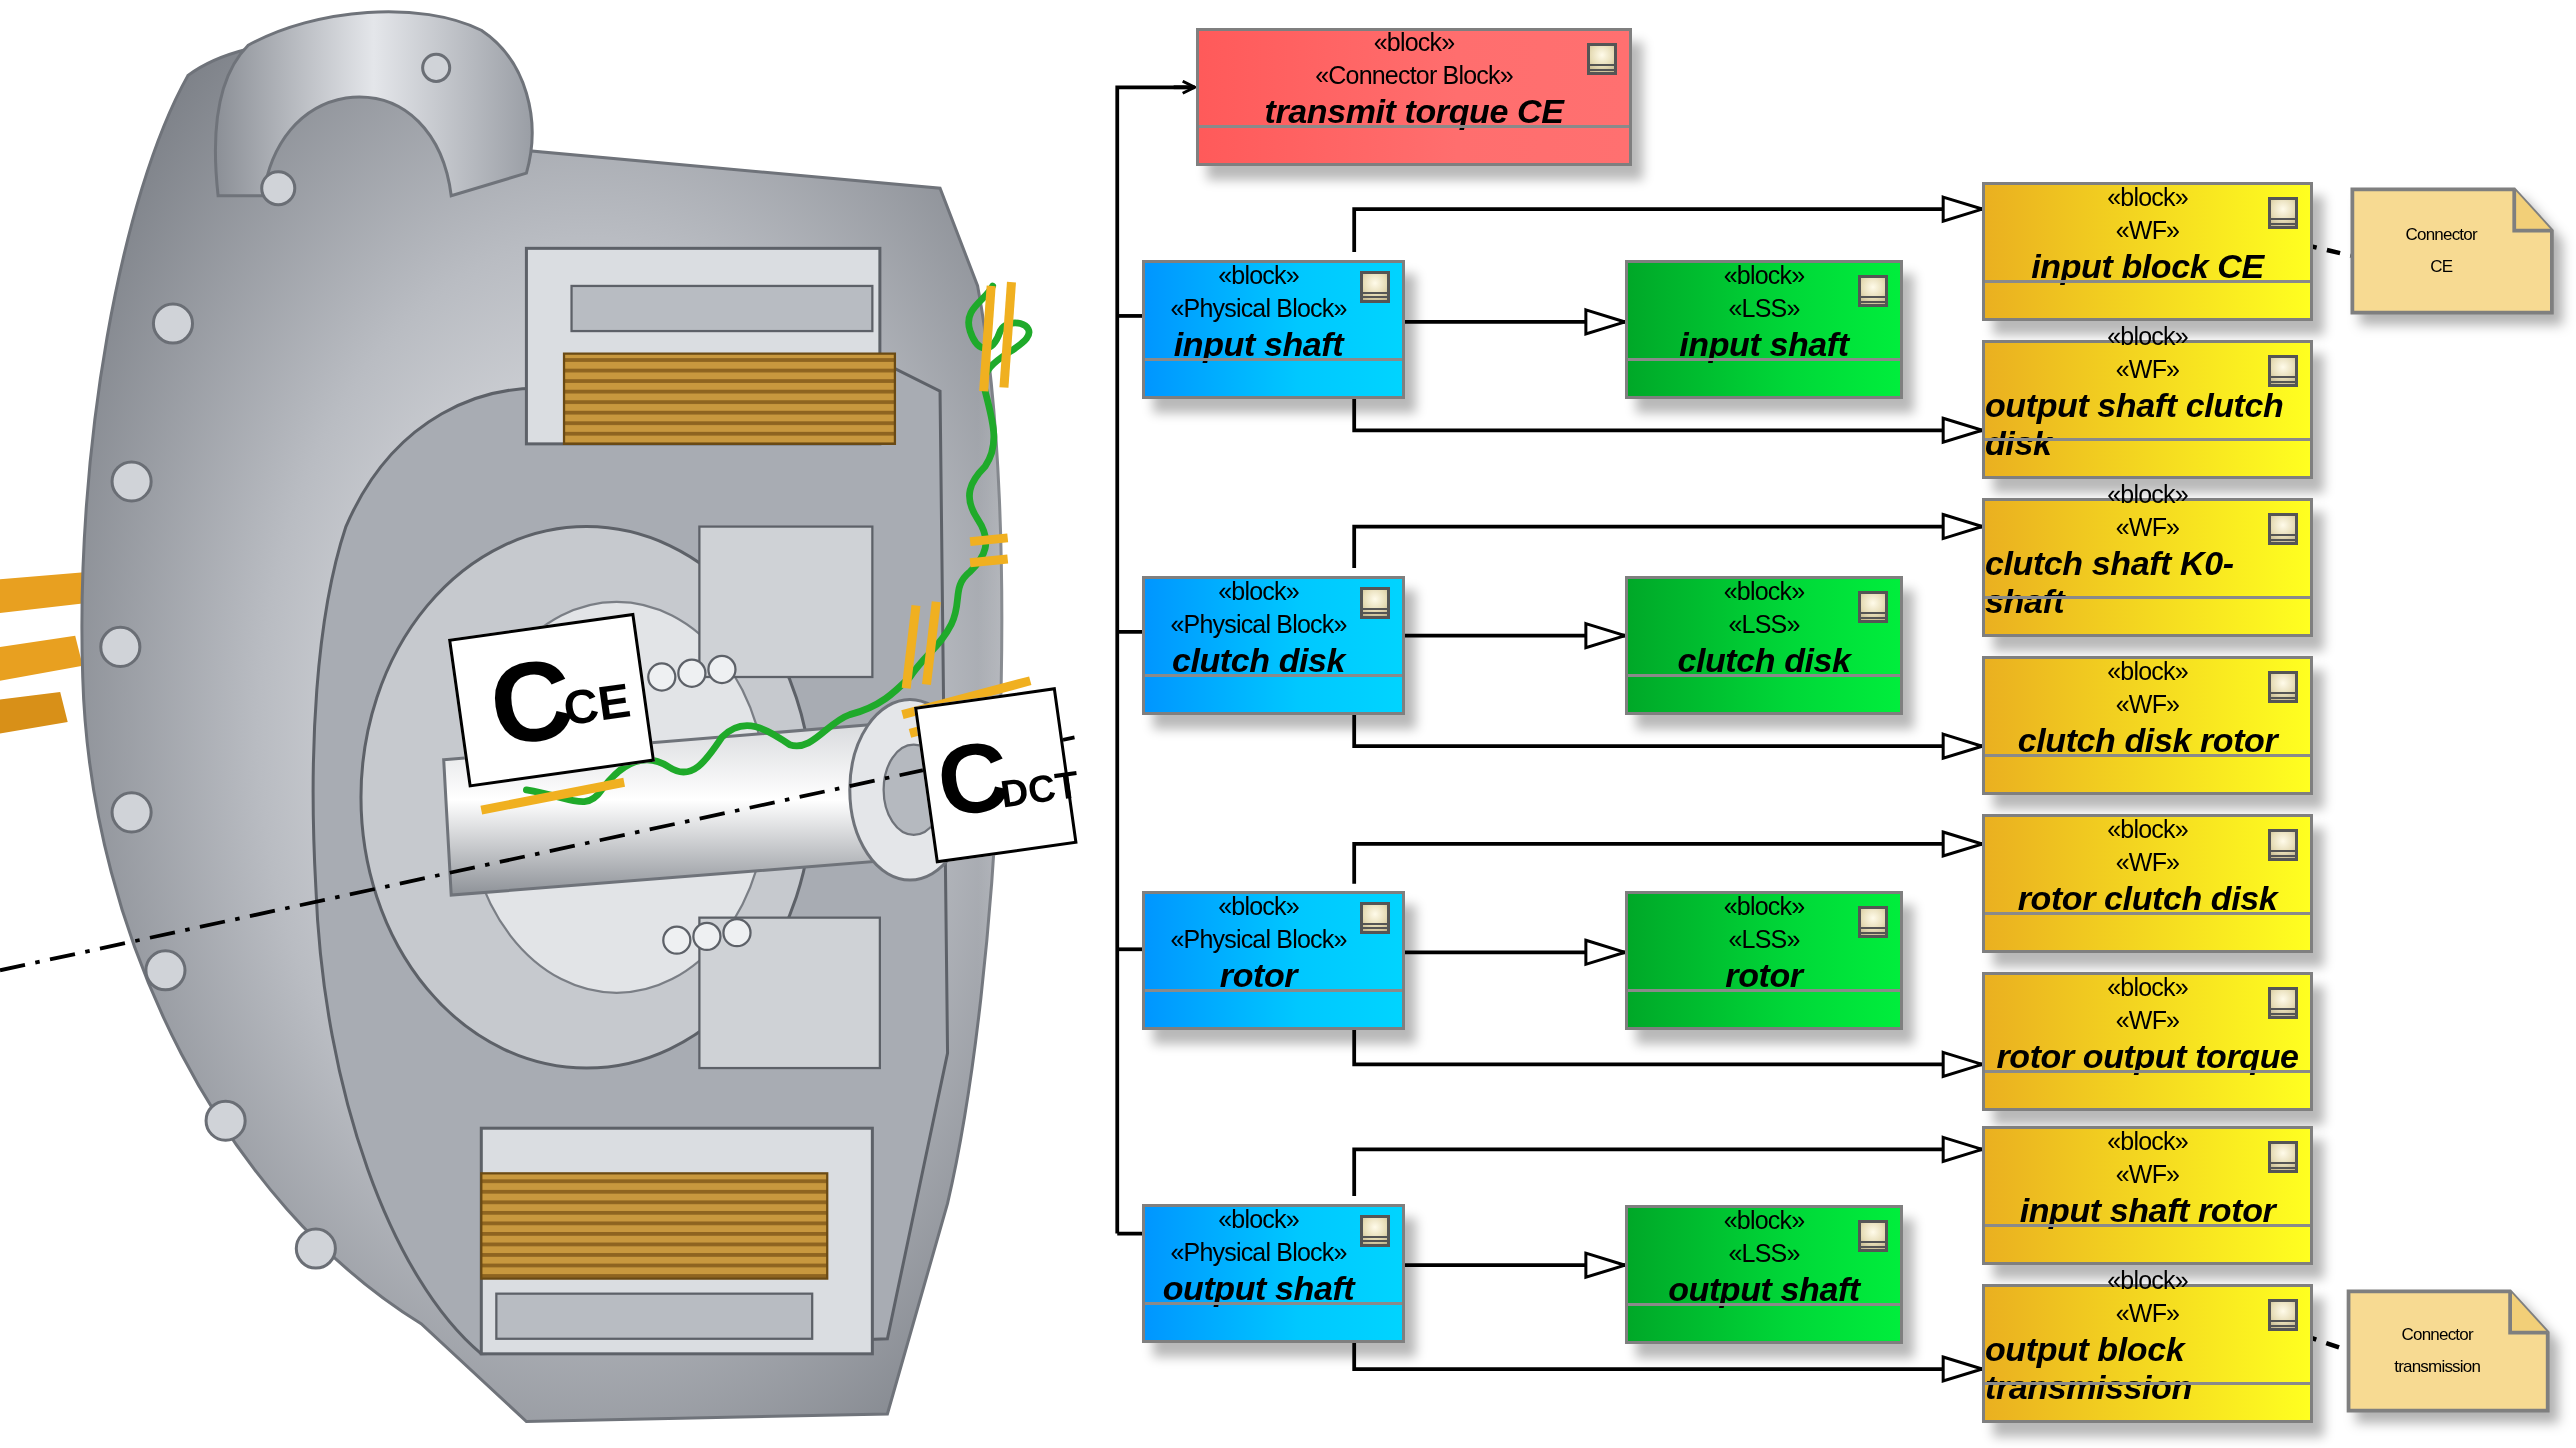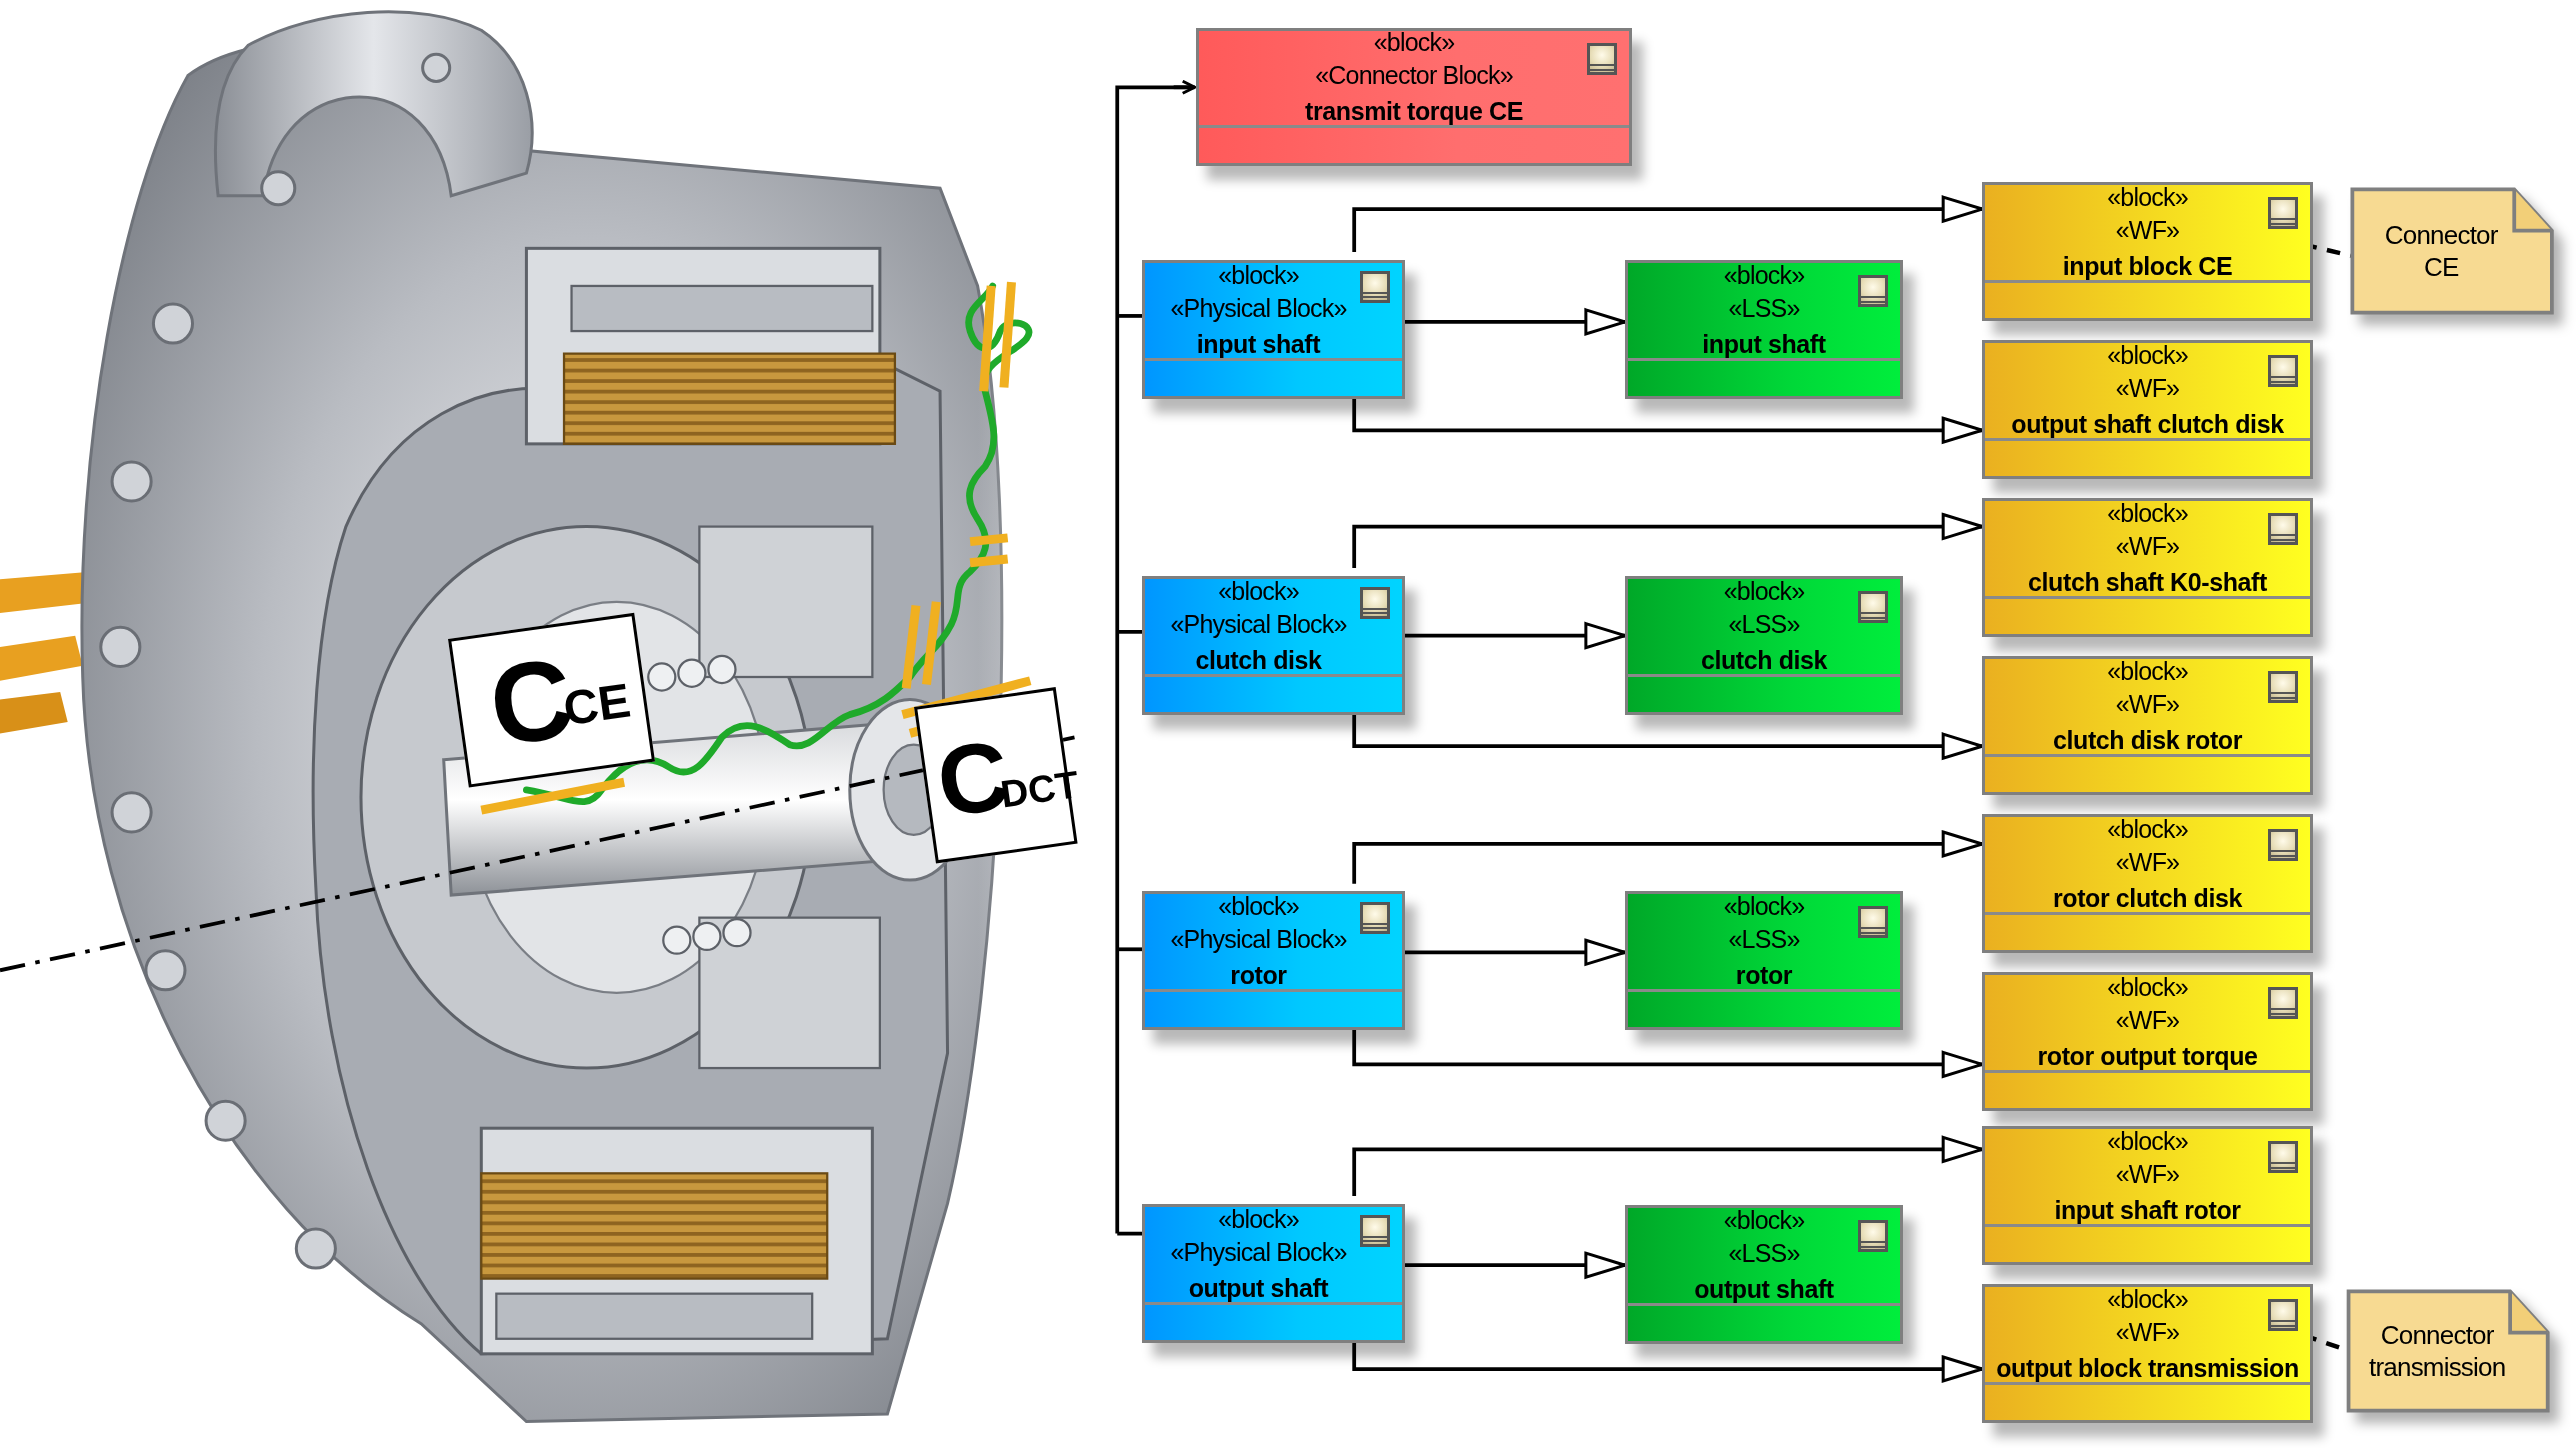--- a/index.html
+++ b/index.html
@@ -11,37 +11,37 @@
   #illustration { position:absolute; left:0; top:0; width:1113px; height:1448px; }
 
   
   .block { position:absolute; box-sizing:border-box; border:3.8px solid #7f7f7f;
            box-shadow: 10.5px 13.5px 10.5px rgba(0,0,0,0.28); margin-top: 9px; }
   .block .compartment { position:absolute; left:0; right:0; bottom:0; height:35px;
            border-top:3.8px solid #8a8a8a; }
   .block .texts { position:absolute; left:0; right:0; top:0; bottom:38px;
            display:flex; flex-direction:column; align-items:center; justify-content:center; }
   .block .st { font-size:25px; line-height:33px; color:#000; letter-spacing:-0.8px; }
-  .block .nm { font-size:25px; line-height:38px; font-weight:bold; color:#000; letter-spacing:-0.4px; }
+  .block .nm { font-size:34px; line-height:38px; font-weight:bold; color:#000; letter-spacing:-0.4px;font-style:italic; }
   .block .bicon { position:absolute; right:12px; top:12px; width:30px; height:32px;
            box-sizing:border-box; border:3px solid #555; background:
            linear-gradient(#555,#555) 0 18px/100% 2.3px no-repeat,
            linear-gradient(#555,#555) 0 22.6px/100% 2.3px no-repeat,
            radial-gradient(circle at 50% 35%, #fffbea 0%, #e6dcb6 55%, #bfb188 100%); }
 
   .b-func { background:linear-gradient(90deg,#ff5a5a 0%,#ff6e6e 60%,#ff7070 100%); }
   .b-phys { background:linear-gradient(90deg,#0096ff 0%,#00c8ff 60%,#00d4ff 100%); }
   .b-lss  { background:linear-gradient(90deg,#00a828 0%,#00d838 60%,#00ee3c 100%); }
   .b-wf   { background:linear-gradient(90deg,#eab020 0%,#f6e020 60%,#ffff20 100%); }
 
   .note { position:absolute; box-sizing:border-box; width:196px; height:128px; }
   .note svg { position:absolute; left:0; top:0; overflow:visible; }
   .note .ntext { position:absolute; left:0; right:22.6px; top:0; bottom:0; display:flex;
            flex-direction:column; align-items:center; justify-content:center;
-           font-size:26px; line-height:32px; letter-spacing:-0.8px; color:#000; }
+           font-size:17px; line-height:32px; letter-spacing:-0.8px; color:#000; }
 
   #connectors { position:absolute; left:0; top:0; }
 
   .label-box { position:absolute; background:#fff; border:3.8px solid #000; box-sizing:border-box; }
 </style>
 </head>
 <body>
 
 <div id="stage">
 

